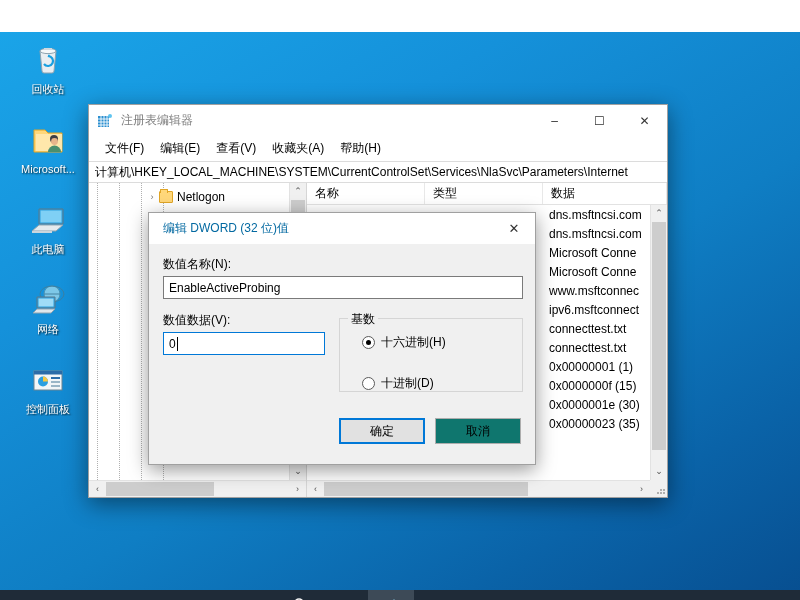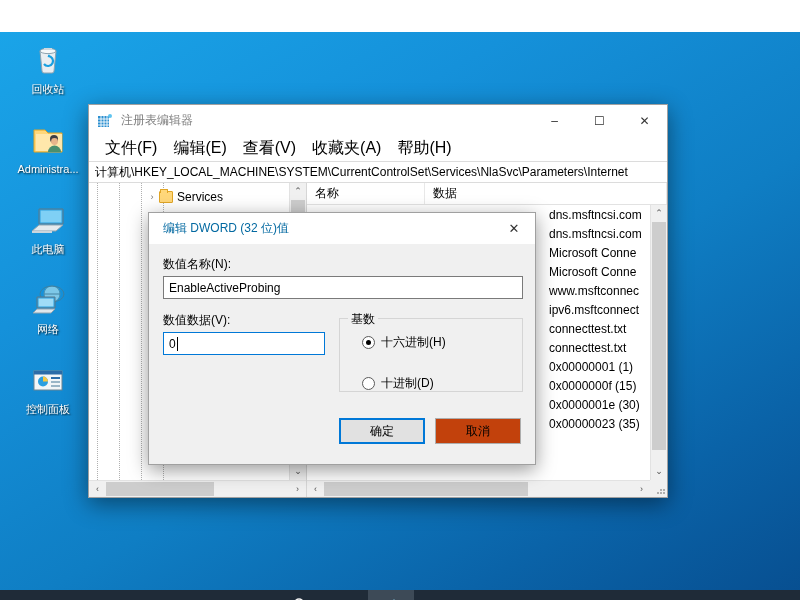--- a/index.html
+++ b/index.html
@@ -127,21 +127,21 @@
   .win-ctrl {
     width: 45px; height: 30px;
     display: flex; align-items: center; justify-content: center;
     font-size: 12px; color: #333;
   }
   #reg-menubar {
     height: 25px;
     display: flex;
     align-items: center;
     padding-left: 8px;
-    font-size: 16px;
+    font-size: 12px;
     color: #000;
     background: #fff;
   }
   .menu-item { padding: 2px 8px; }
   #reg-addressbar {
     height: 22px;
     border-top: 1px solid #dcdcdc;
     border-bottom: 1px solid #dcdcdc;
     display: flex;
     align-items: center;
@@ -383,21 +383,21 @@
     content: "";
     position: absolute;
     left: 3px; top: 3px;
     width: 5px; height: 5px;
     border-radius: 50%;
     background: #000;
   }
   .dlg-btn {
     position: absolute;
     width: 86px; height: 26px;
-    background: #c2410c;
+    background: #0f766e;
     border: 1px solid #adadad;
     font-size: 12px;
     color: #000;
     display: flex;
     align-items: center;
     justify-content: center;
   }
   .dlg-btn.default {
     background: #e1e1e1;
     border: 2px solid #0078d7;
@@ -424,21 +424,21 @@
   <div class="desk-icon" style="left:8px; top:88px;">
     <span class="glyph">
       <svg width="40" height="40" viewBox="0 0 40 40">
         <path d="M6 10 h11 l3 3 h14 v19 h-28 z" fill="#ffd77a" stroke="#e0a526" stroke-width="1"></path>
         <path d="M8 14 h26 v17 h-26 z" fill="#ffe7ab"></path>
         <circle cx="26" cy="19" r="4" fill="#3f3f46"></circle>
         <path d="M20 32 a6.5 6.5 0 0 1 13 0 z" fill="#4a8f6e"></path>
         <circle cx="26.5" cy="21.5" r="3.4" fill="#e8b58b"></circle>
       </svg>
     </span>
-    <span class="label">Administra...</span>
+    <span class="label">Microsoft...</span>
   </div>
 
   <div class="desk-icon" style="left:8px; top:168px;">
     <span class="glyph">
       <svg width="40" height="40" viewBox="0 0 40 40">
         <path d="M11 9 h24 v15 h-24 z" fill="#2b9fe0" stroke="#5d7888" stroke-width="1"></path>
         <path d="M12.5 10.5 h21 v12 h-21 z" fill="#7fd0f5"></path>
         <path d="M4 31 l7 -6 h24 l-7 6 z" fill="#e3eaee" stroke="#8fa3b0" stroke-width="1"></path>
         <path d="M4 31 h20 v2 h-20 z" fill="#cbd6dd"></path>
       </svg>
@@ -507,21 +507,21 @@
         <div id="tree-inner">
           <div id="tree-scroll-area">
             <div class="dotline" style="left:8px; top:0; bottom:0;"></div>
             <div class="dotline" style="left:30px; top:0; bottom:0;"></div>
             <div class="dotline" style="left:52px; top:0; bottom:0;"></div>
             <div class="dotline" style="left:74px; top:0; bottom:0;"></div>
 
             <div class="tree-node" style="left:56px; top:4px;">
               <span class="tree-chevron">›</span>
               <span class="tree-folder"></span>
-              <span>Services</span>
+              <span>Netlogon</span>
             </div>
 
             <div class="tree-node" style="left:78px; top:262px;">
               <span class="tree-chevron"></span>
               <span class="tree-folder"></span>
               <span>Security</span>
             </div>
           </div>
           <div class="vscroll">
             <span class="arrow">⌃</span>
@@ -533,20 +533,21 @@
           <span class="arrow">‹</span>
           <div class="hthumb" style="left:17px; width:108px;"></div>
           <span style="flex:1"></span>
           <span class="arrow">›</span>
         </div>
       </div>
 
       <div id="list-pane">
         <div id="list-header">
           <div class="col-head" id="col-name">名称</div>
+          <div class="col-head" id="col-type">类型</div>
           <div class="col-head" id="col-data">数据</div>
         </div>
         <div id="list-body">
           <div id="list-rows">
             <div class="list-row">
               <span class="cell-name"></span>
               <span class="cell-type"></span>
               <span class="cell-data">dns.msftncsi.com</span>
             </div>
             <div class="list-row">

